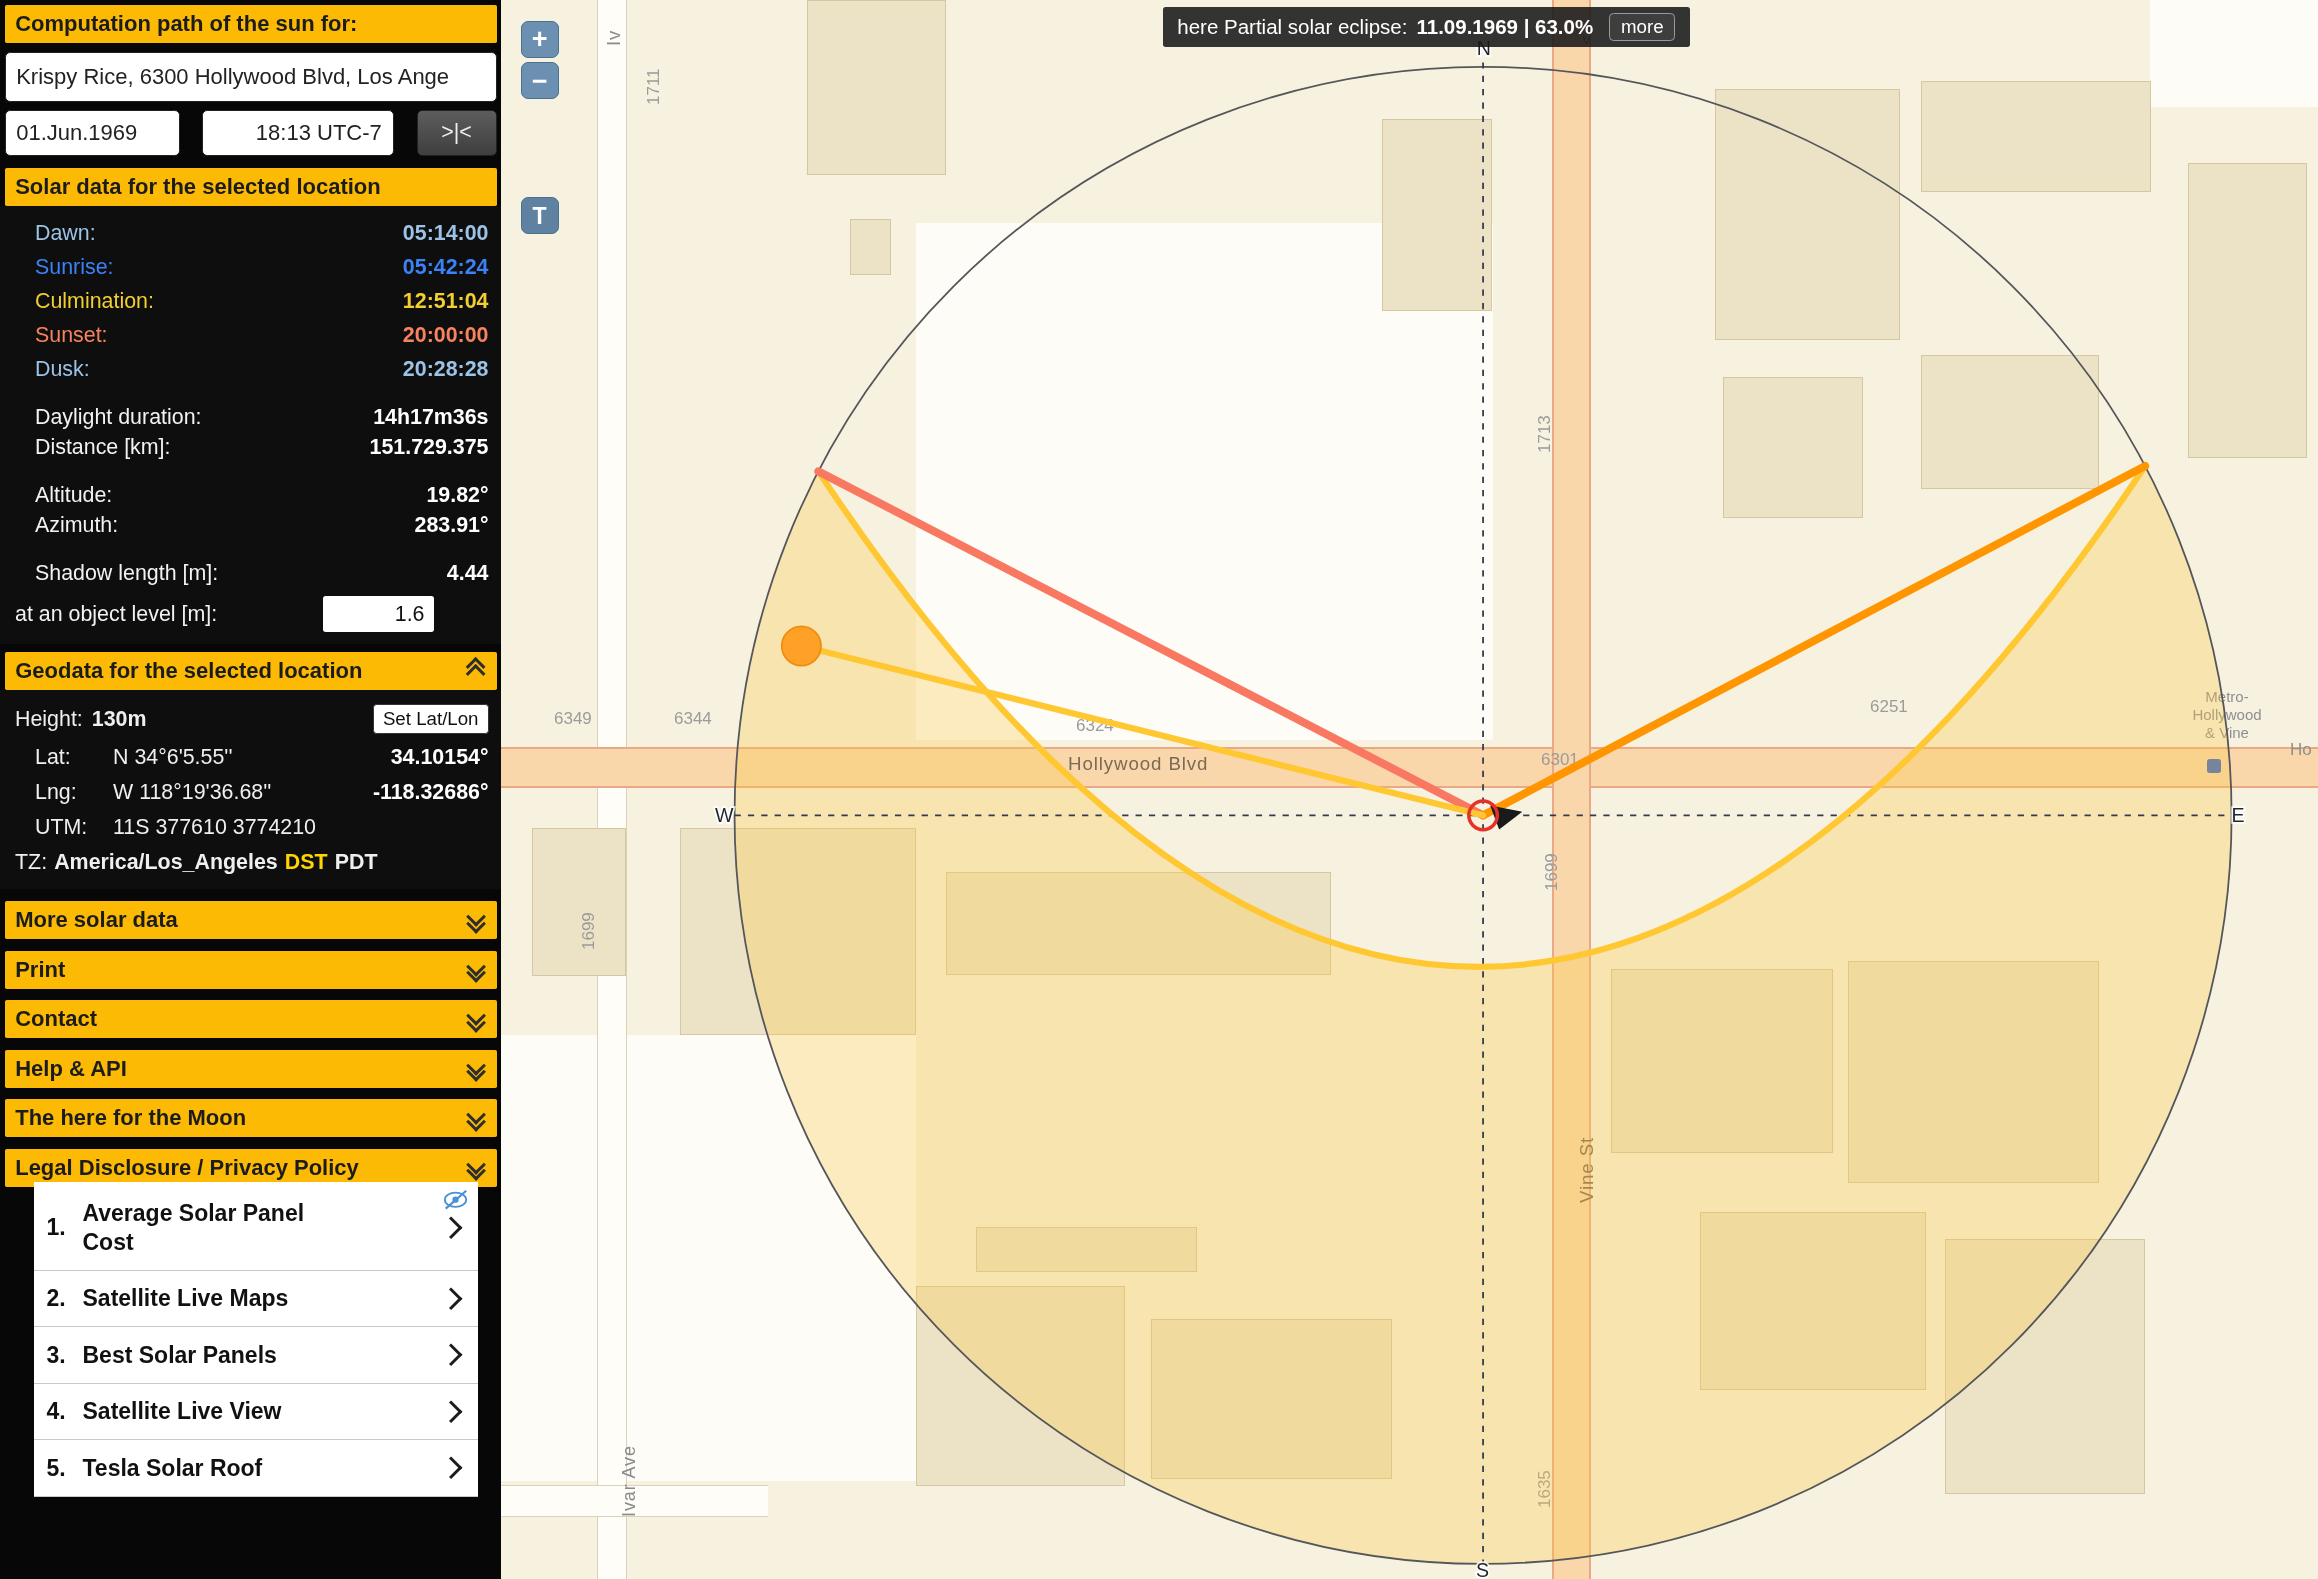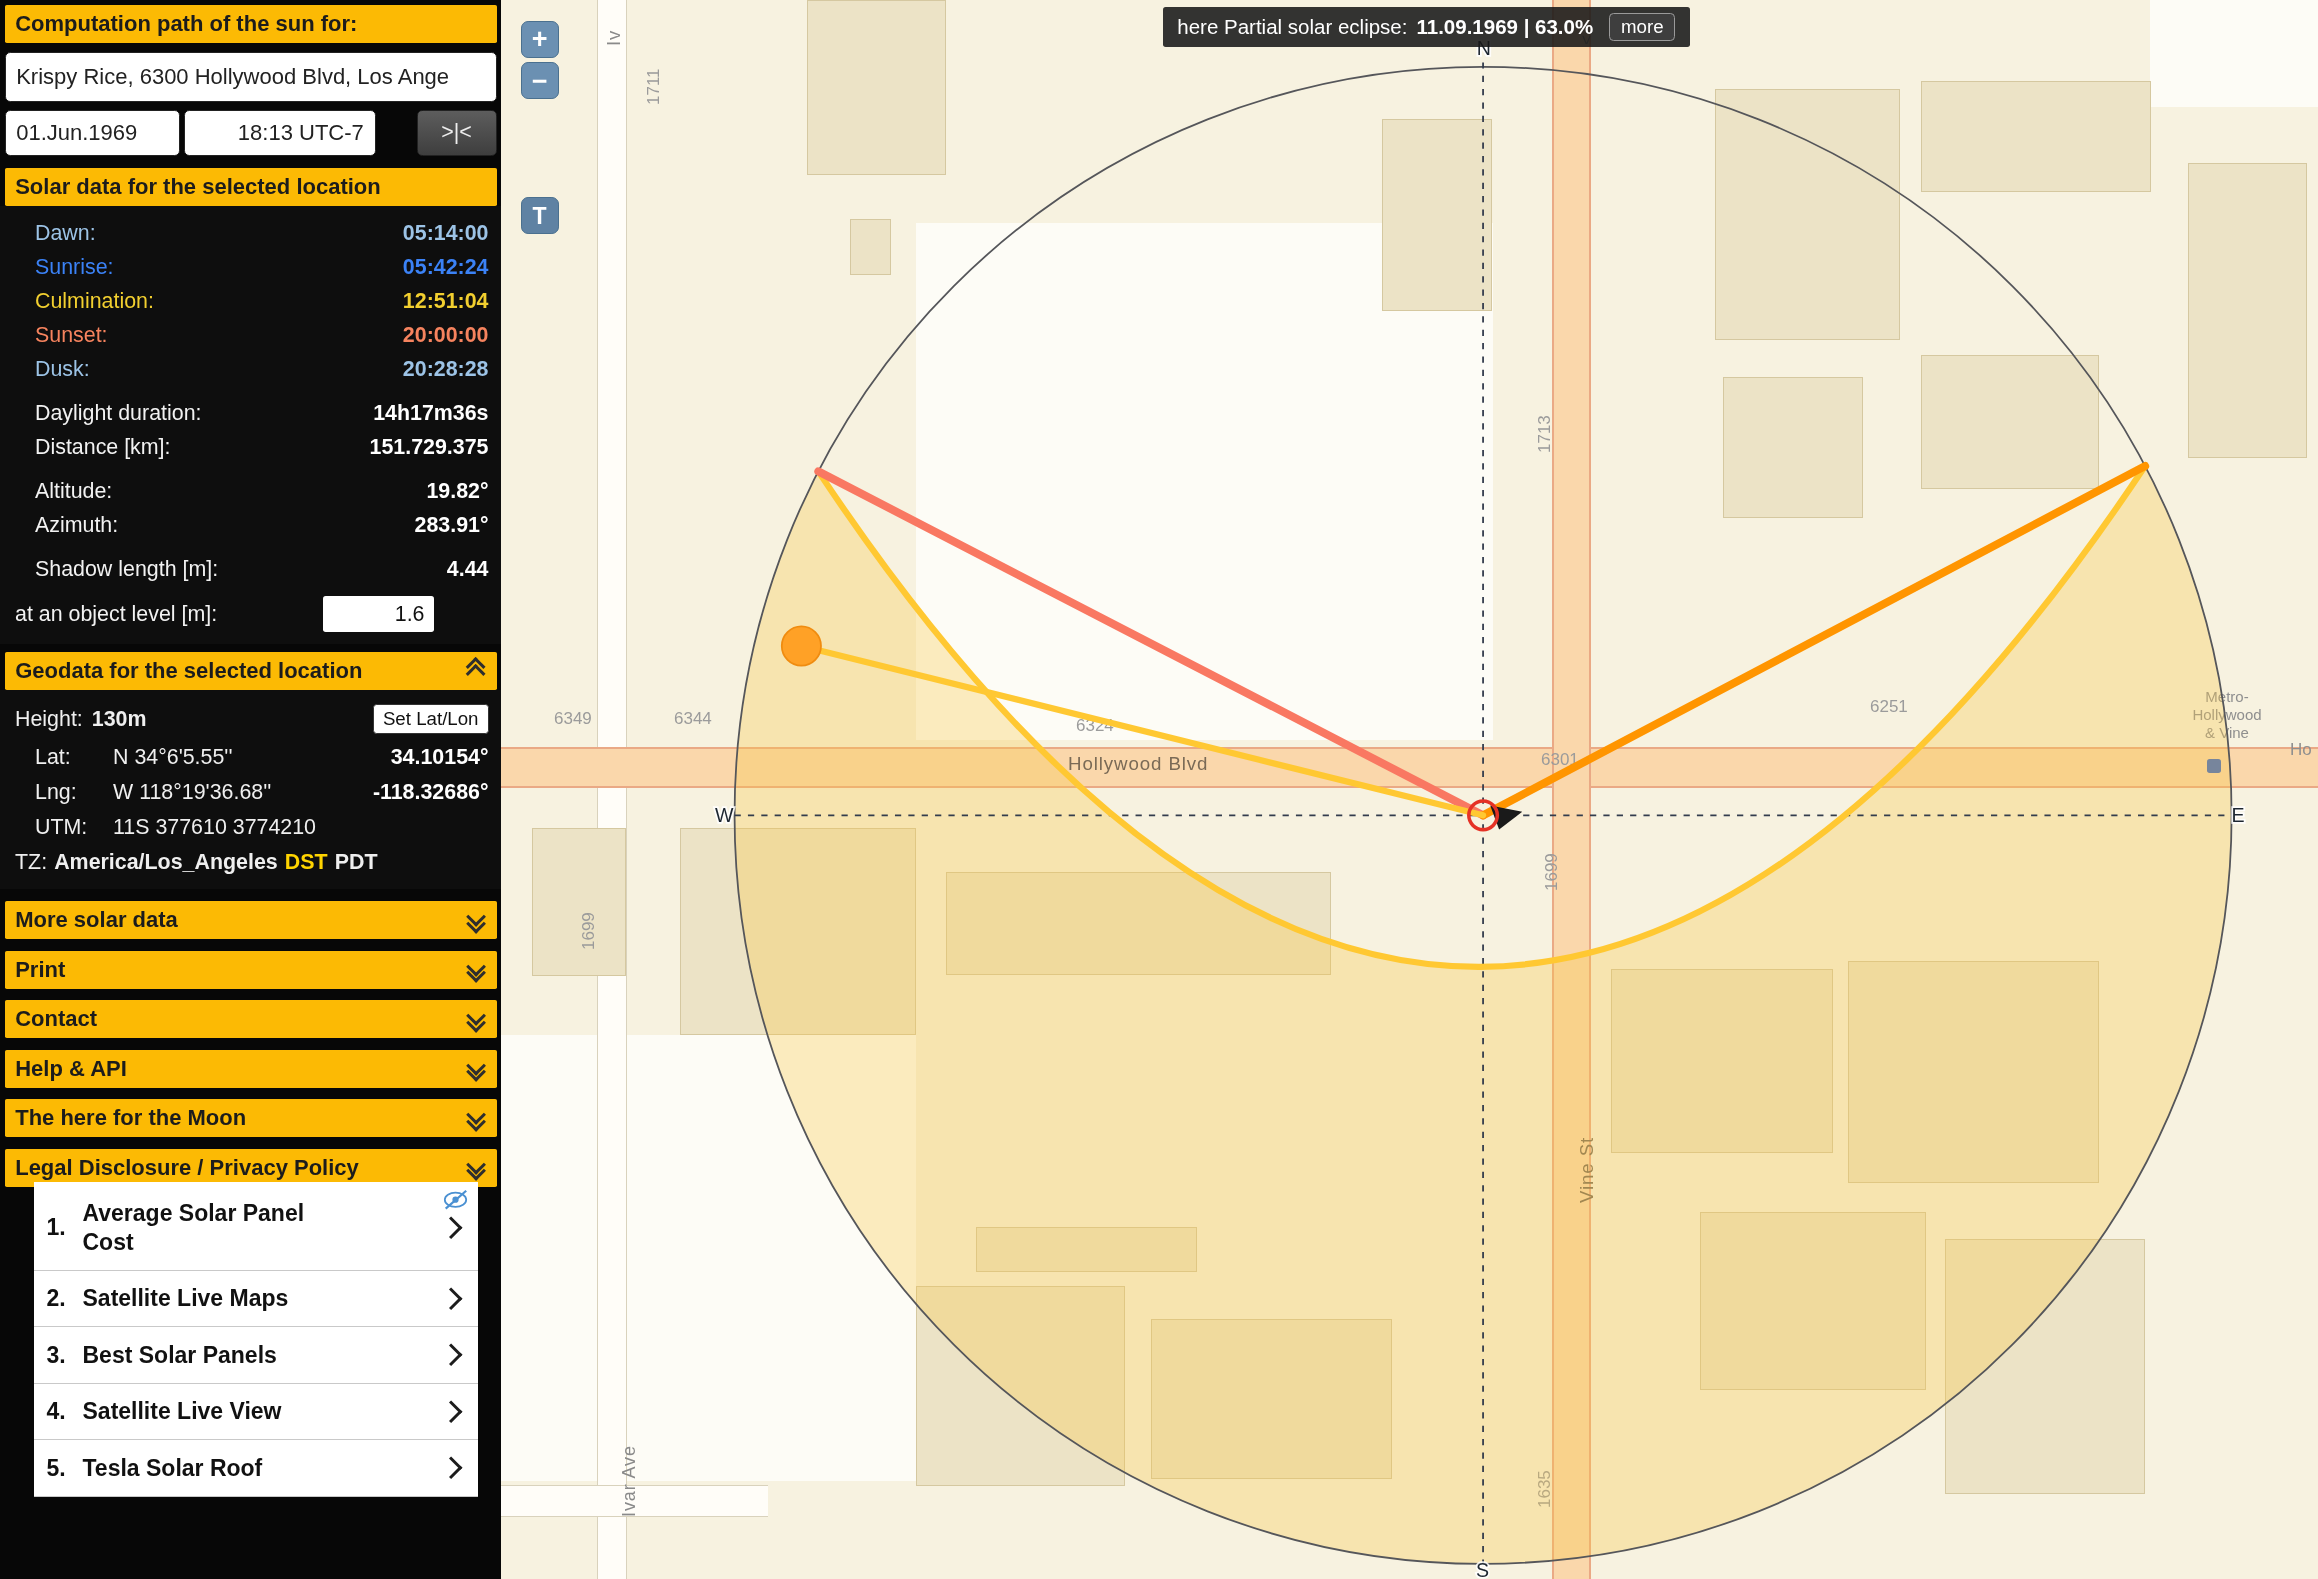--- a/index.html
+++ b/index.html
@@ -6,33 +6,33 @@
   body{width:2319px;height:1579px;overflow:hidden;position:relative;background:#000;
        font-family:"Liberation Sans",sans-serif;}
 
   
   #sidebar{position:absolute;left:0;top:0;width:501px;height:1579px;background:#070707;z-index:40;}
   .ybar{margin:4.5px 4.5px 0 4.5px;height:38px;background:#fcba04;color:#1c1c1c;font-weight:bold;
         font-size:22px;display:flex;align-items:center;padding:0 10.7px;border-radius:1.8px;box-sizing:border-box;}
   .search{display:block;margin:9px 4.5px 0 4.5px;width:492px;height:50px;box-sizing:border-box;
         border:1.8px solid #222;border-radius:5.3px;font-size:22px;padding:0 10.7px;color:#222;background:#fff;
         font-family:"Liberation Sans",sans-serif;white-space:nowrap;overflow:hidden;}
-  .daterow{display:flex;margin:8px 4.5px 0 4.5px;gap:4px;align-items:center;}
+  .daterow{display:flex;margin:8px 4.5px 0 4.5px;gap:22px;align-items:center;}
   .din,.tin{height:46px;box-sizing:border-box;border:1.8px solid #222;border-radius:5.3px;font-size:22px;
         padding:0 10.7px;color:#222;background:#fff;font-family:"Liberation Sans",sans-serif;}
   .din{width:175px;} .tin{width:192px;text-align:right;}
   .sync{margin-left:auto;width:80px;height:46px;background:linear-gradient(#5d5d5d,#3e3e3e);
         color:#eee;font-size:21.4px;border:1.8px solid #222;border-radius:5.3px;font-family:"Liberation Sans",sans-serif;}
   .ybar.mt{margin-top:12.5px;}
 
   .solar-panel{padding:10.7px 0 7.1px 0;background:#0e0e0e;}
   .srow{display:flex;justify-content:space-between;align-items:center;height:34px;
         padding:0 12.5px 0 15px;font-size:21.4px;margin-left:20px;}
   .srow .sv{font-weight:bold;}
-  .gap{margin-top:9.8px;}
+  .gap{margin-top:9.8px;align-items:flex-end;}
   .c-dawn{color:#9cc3e6;} .c-rise{color:#3b82f6;} .c-culm{color:#f2cf2f;}
   .c-set{color:#f6835e;} .c-w{color:#f2f2f2;} .srow .c-wv{color:#ffffff;font-weight:bold;}
   .objrow{display:flex;align-items:center;height:46px;padding:0 12.5px 0 15px;color:#f2f2f2;
         font-size:21.4px;margin-top:5.3px;}
   .obj{margin-left:auto;margin-right:55px;width:93px;height:36px;border:none;border-radius:2.7px;
         text-align:right;font-size:21.4px;padding:0 9px;background:#fff;color:#111;
         font-family:"Liberation Sans",sans-serif;}
 
   .geo-panel{padding:9px 0 9px 0;background:#0e0e0e;}
   .grow{display:flex;align-items:center;min-height:35px;padding:0 12.5px 0 15px;font-size:21.4px;color:#efefef;}

